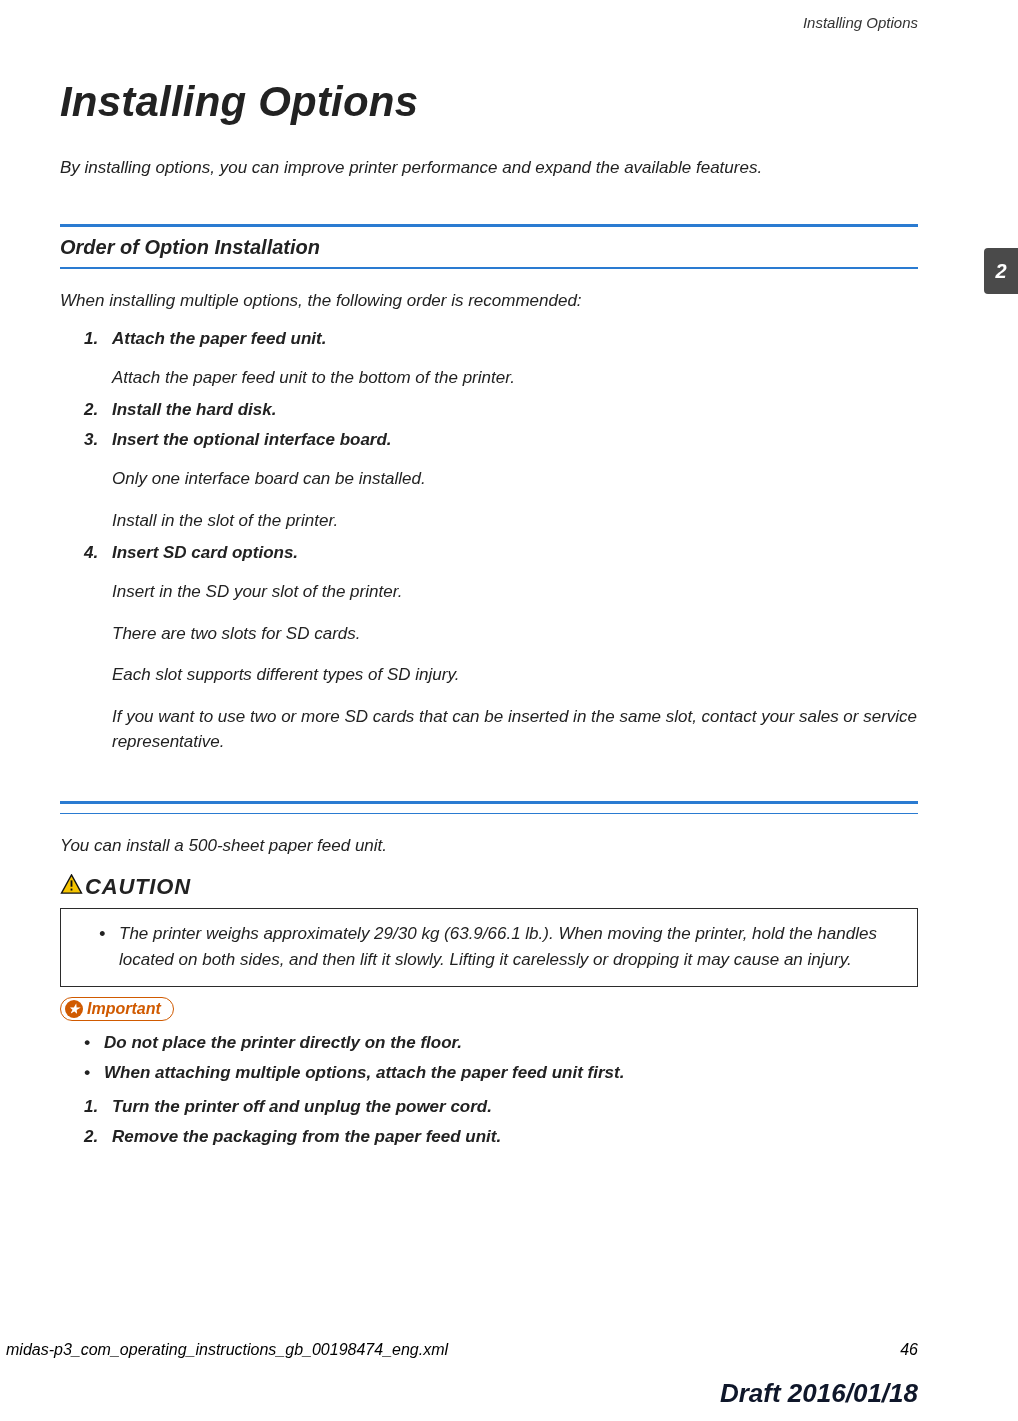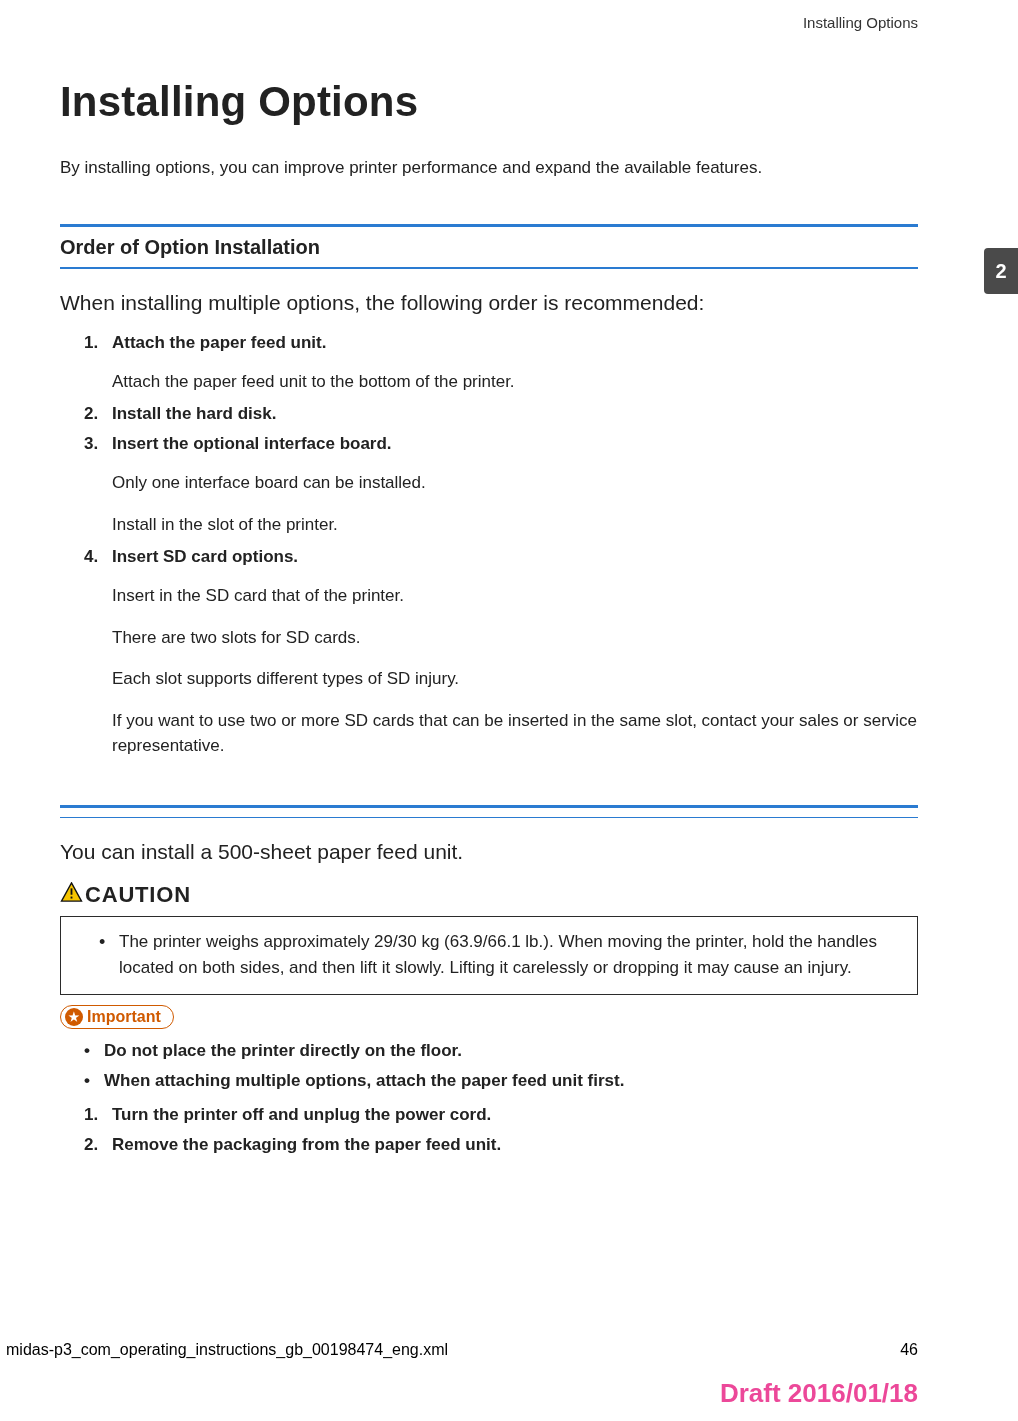--- a/index.html
+++ b/index.html
@@ -1,46 +1,46 @@
 <!DOCTYPE html>
 <html><head>
 <meta charset="utf-8">
 <style>
   * { box-sizing: border-box; margin: 0; padding: 0; }
   html, body { width: 1018px; height: 1421px; background: #fff; font-family: "Segoe UI", Arial, sans-serif; color: #222; font-stretch: condensed; }
-  .page { position: relative; width: 1018px; height: 1421px; padding: 0; }
+  .page { position: relative; width: 1018px; height: 1421px; padding: 0; font-style: italic; }
   .running-head { position: absolute; top: 14px; right: 100px; font-size: 15px; color: #333; }
   .content { padding: 78px 100px 0 60px; }
   .title { font-size: 42px; font-weight: 700; margin-bottom: 32px; letter-spacing: .2px; }
   .intro { font-size: 17px; margin-bottom: 46px; }
   .section-rule-top { height: 3px; background: #2a7bd1; margin-bottom: 9px; }
   .section-head { font-size: 20px; font-weight: 700; margin-bottom: 8px; }
   .section-rule-bot { height: 1.5px; background: #2a7bd1; margin-bottom: 22px; }
-  .body-p { font-size: 21px; margin-bottom: 18px; }
+  .body-p { font-size: 17px; margin-bottom: 18px; }
   .ol { list-style: none; padding-left: 24px; }
   .ol > li { margin-bottom: 10px; }
   .ol .num { display: inline-block; width: 28px; font-weight: 700; font-size: 17px; vertical-align: top; }
   .ol .heading { font-weight: 700; font-size: 17px; }
   .ol .sub { margin-left: 28px; font-size: 17px; margin-top: 16px; margin-bottom: 6px; line-height: 1.5; }
   .section-gap { height: 36px; }
   .caution-row { display: flex; align-items: flex-start; gap: 2px; margin-top: 16px; margin-bottom: 8px; }
   .caution-label { font-weight: 900; font-size: 22px; letter-spacing: .8px; }
   .warning-triangle { width: 23px; height: 20px; }
   .caution-box { border: 1.5px solid #2b2b2b; padding: 12px 22px 12px 38px; margin-bottom: 10px; }
   .caution-box ul { list-style: none; padding-left: 0; }
   .caution-box li { position: relative; padding-left: 20px; font-size: 17px; line-height: 1.55; }
   .caution-box li::before { content: "•"; position: absolute; left: 0; top: 0; font-size: 18px; }
   .important-row { display: flex; align-items: center; margin-bottom: 12px; }
   .important-pill { display: inline-flex; align-items: center; height: 24px; border: 1.5px solid #d05a00; border-radius: 12px; padding: 0 12px 0 4px; color: #d05a00; font-weight: 700; font-size: 16px; }
   .important-star { width: 18px; height: 18px; border-radius: 50%; background: #d05a00; margin-right: 4px; display: flex; align-items: center; justify-content: center; color: #fff; font-size: 12px; }
   .bullets { list-style: none; padding-left: 24px; margin-bottom: 14px; }
   .bullets li { position: relative; padding-left: 20px; font-size: 17px; font-weight: 700; margin-bottom: 10px; }
   .bullets li::before { content: "•"; position: absolute; left: 0; top: 0; }
   .footer { position: absolute; bottom: 62px; left: 0; right: 0; padding: 0 100px 0 6px; display: flex; justify-content: space-between; font-size: 16px; color: #000000; }
-  .draft { position: absolute; bottom: 12px; right: 100px; color: #ec4899; font-size: 26px; font-weight: 600; }
+  .draft { position: absolute; bottom: 12px; right: 100px; color: #0f172a; font-size: 26px; font-weight: 600; }
   .chap-tab { position: absolute; right: 0; top: 248px; width: 34px; height: 46px; background: #4a4a4a; color: #fff; font-weight: 700; font-size: 20px; display: flex; align-items: center; justify-content: center; border-top-left-radius: 4px; border-bottom-left-radius: 4px; }
 </style>
 </head>
 <body>
 
 <div class="page">
 
   <div class="running-head">Installing Options</div>
 
   <div class="chap-tab">2</div>
@@ -64,21 +64,21 @@
       <li>
         <span class="num">2.</span><span class="heading">Install the hard disk.</span>
       </li>
       <li>
         <span class="num">3.</span><span class="heading">Insert the optional interface board.</span>
         <div class="sub">Only one interface board can be installed.</div>
         <div class="sub">Install in the slot of the printer.</div>
       </li>
       <li>
         <span class="num">4.</span><span class="heading">Insert SD card options.</span>
-        <div class="sub">Insert in the SD card that of the printer.</div>
+        <div class="sub">Insert in the SD your slot of the printer.</div>
         <div class="sub">There are two slots for SD cards.</div>
         <div class="sub">Each slot supports different types of SD injury.</div>
         <div class="sub">If you want to use two or more SD cards that can be inserted in the same slot, contact your sales or service representative.</div>
       </li>
     </ol>
 
     <div class="section-gap"></div>
 
     <div class="section-rule-top"></div>
     <div class="section-rule-bot"></div>

